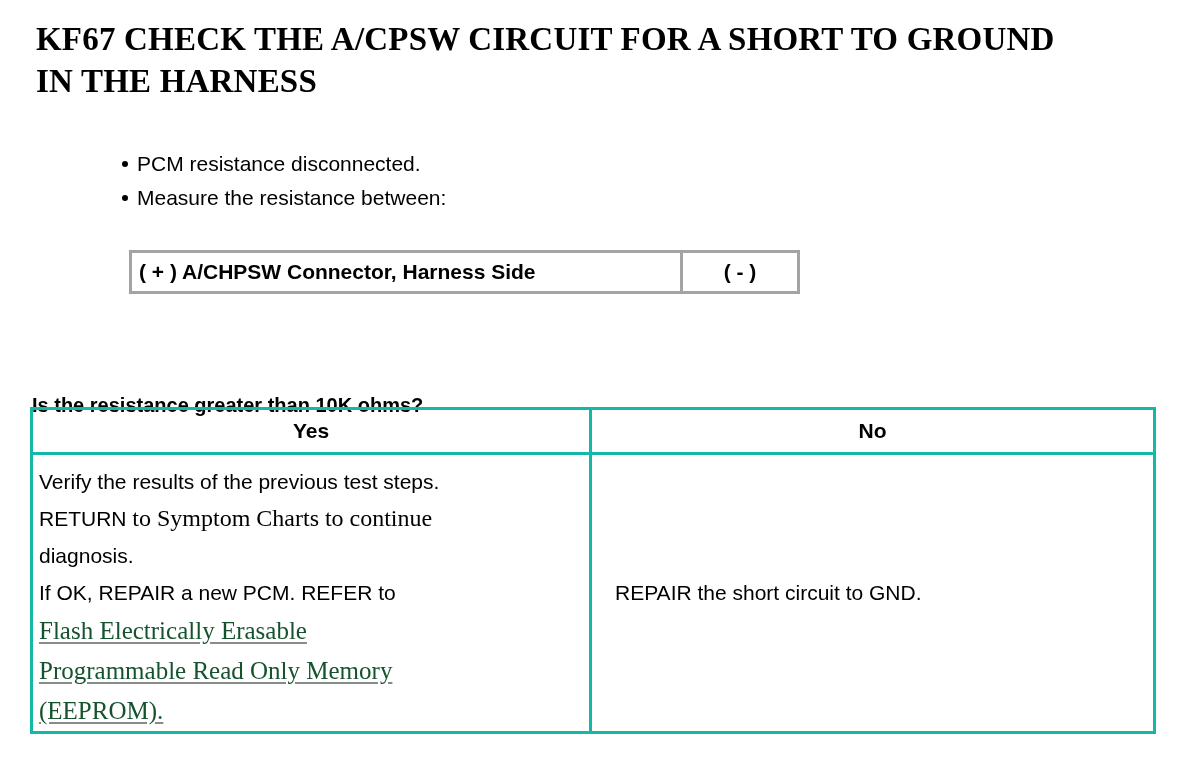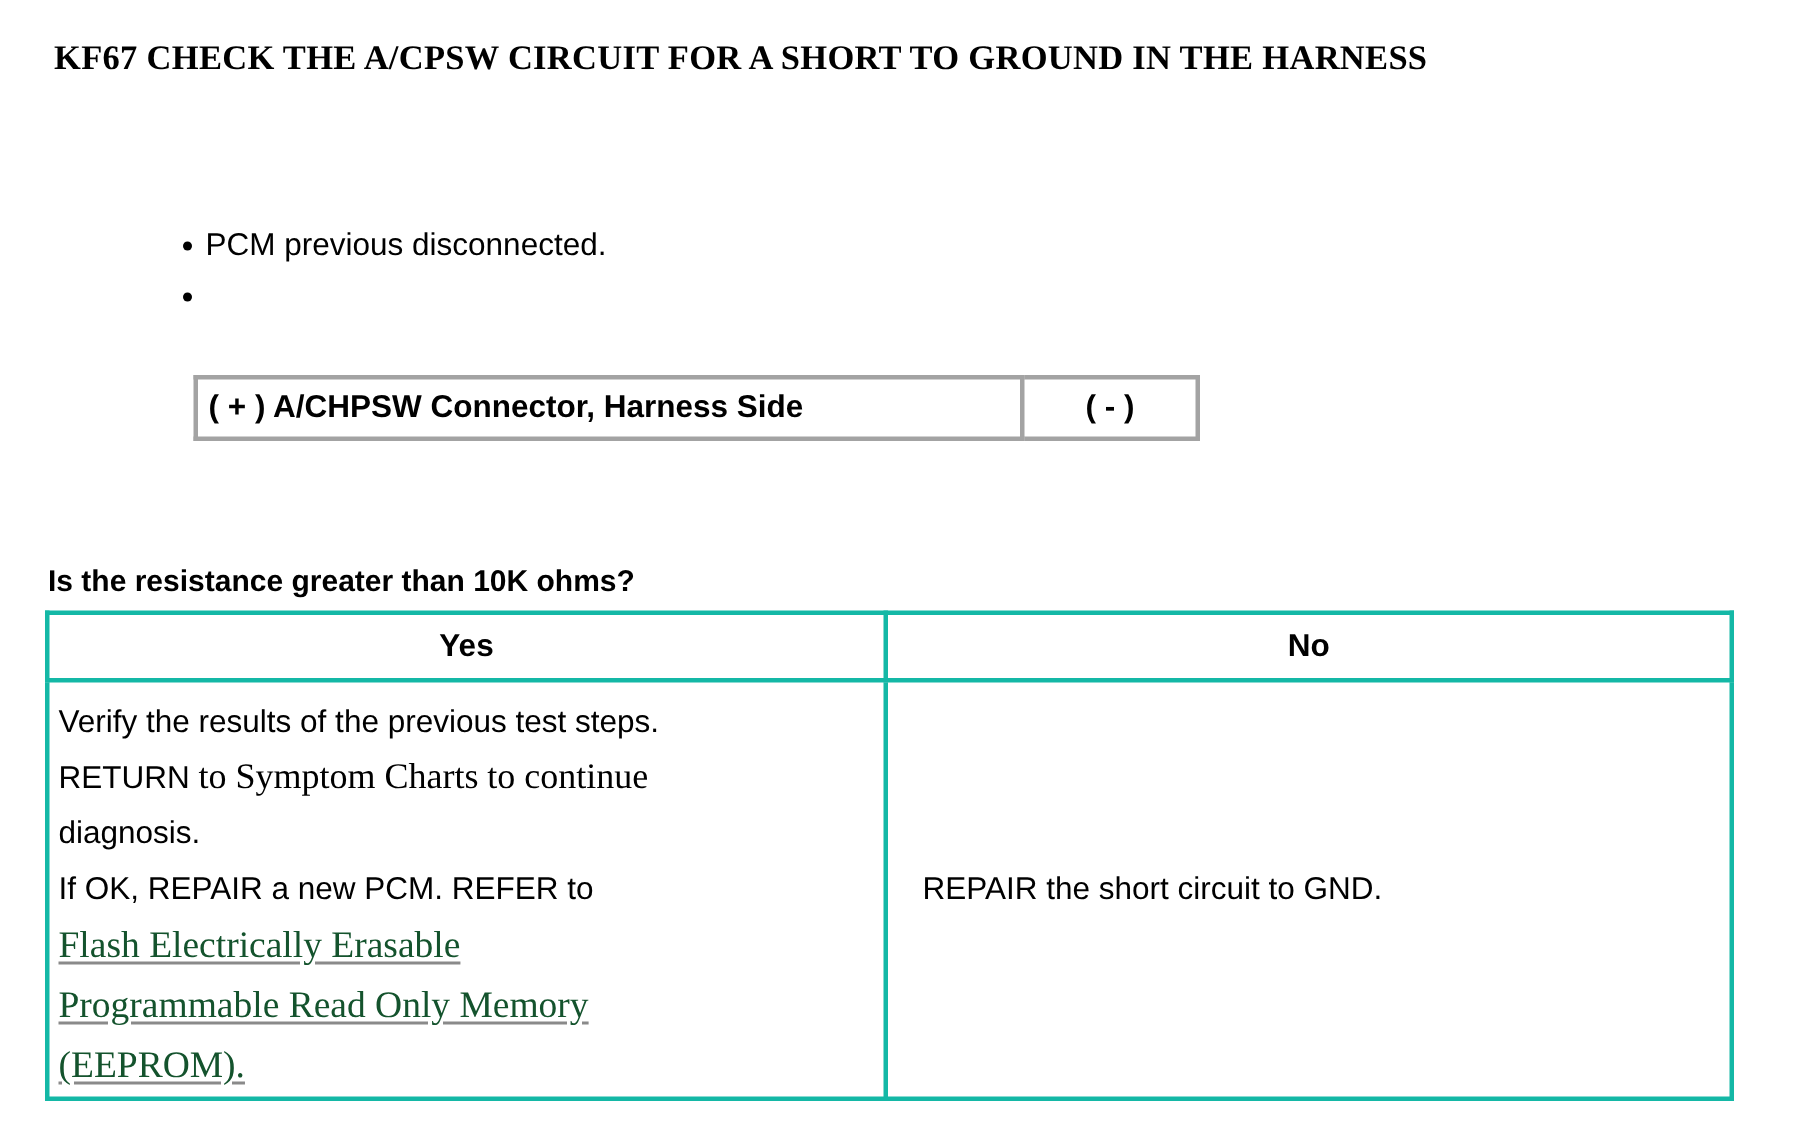--- a/index.html
+++ b/index.html
@@ -17,21 +17,21 @@
   }
 
   
   .page-title {
     position: absolute;
     left: 36px;
     top: 18px;
     width: 1060px;
     font-family: "Liberation Serif", serif;
     font-weight: bold;
-    font-size: 23px;
+    font-size: 33px;
     line-height: 42px;
     letter-spacing: 0.2px;
     color: #000;
   }
 
   
   .bullet-list {
     position: absolute;
     left: 120px;
     top: 147px;
@@ -80,21 +80,21 @@
   .measure-table .col-neg { width: 100px; }
   .measure-table tr.header-row td {
     font-weight: bold;
   }
   .measure-table td.center { text-align: center; }
 
   
   .question {
     position: absolute;
     left: 32px;
-    top: 377px;
+    top: 394px;
     font-size: 20px;
     font-weight: bold;
     font-family: "Liberation Sans", sans-serif;
     white-space: nowrap;
   }
 
   
   .decision-table {
     position: absolute;
     left: 30px;
@@ -151,24 +151,25 @@
   .no-text { white-space: nowrap; }
 </style>
 </head>
 <body>
 
 <div class="page-title">KF67 CHECK THE A/CPSW CIRCUIT FOR A SHORT TO GROUND IN THE HARNESS</div>
 
 <ul class="bullet-list">
   <li>
     <span class="bullet-dot"></span>
-    <span>PCM previous disconnected.</span>
+    <span>PCM resistance disconnected.</span>
   </li>
   <li>
     <span class="bullet-dot"></span>
+    <span>Measure the resistance between:</span>
   </li>
 </ul>
 
 <table class="measure-table">
   <tbody>
       <tr class="header-row">
     <td class="col-pos">( + ) A/CHPSW Connector, Harness Side</td>
     <td class="col-neg center">( - )</td>
   </tr>
 </tbody>

